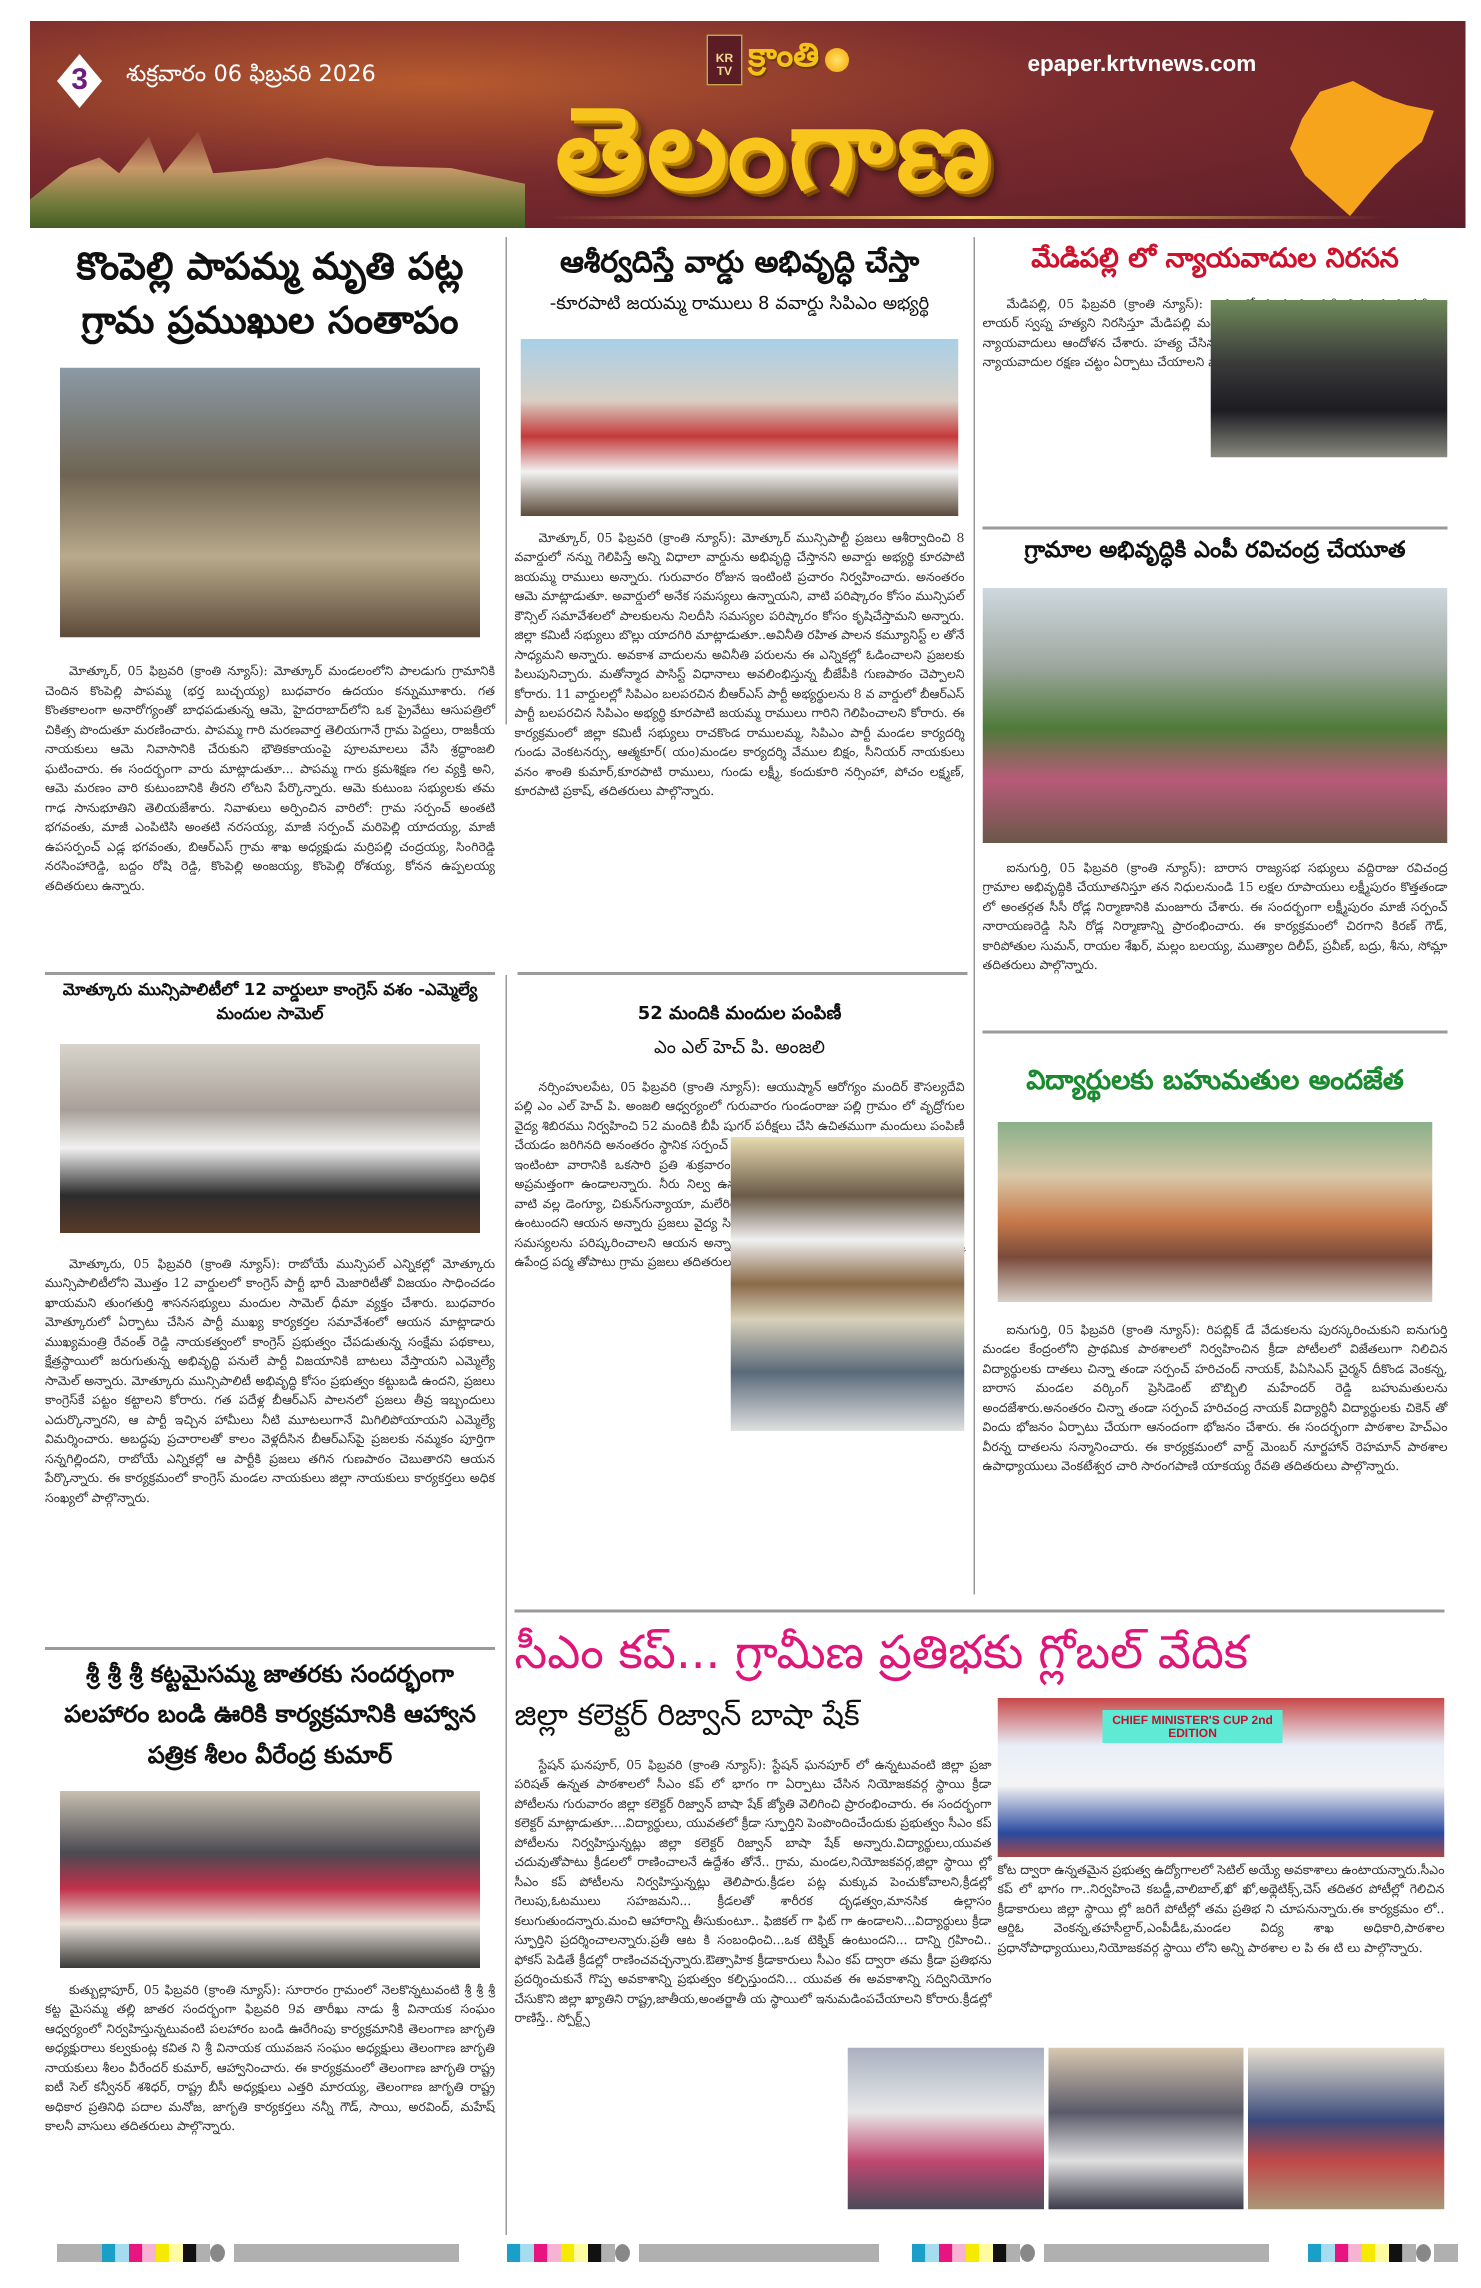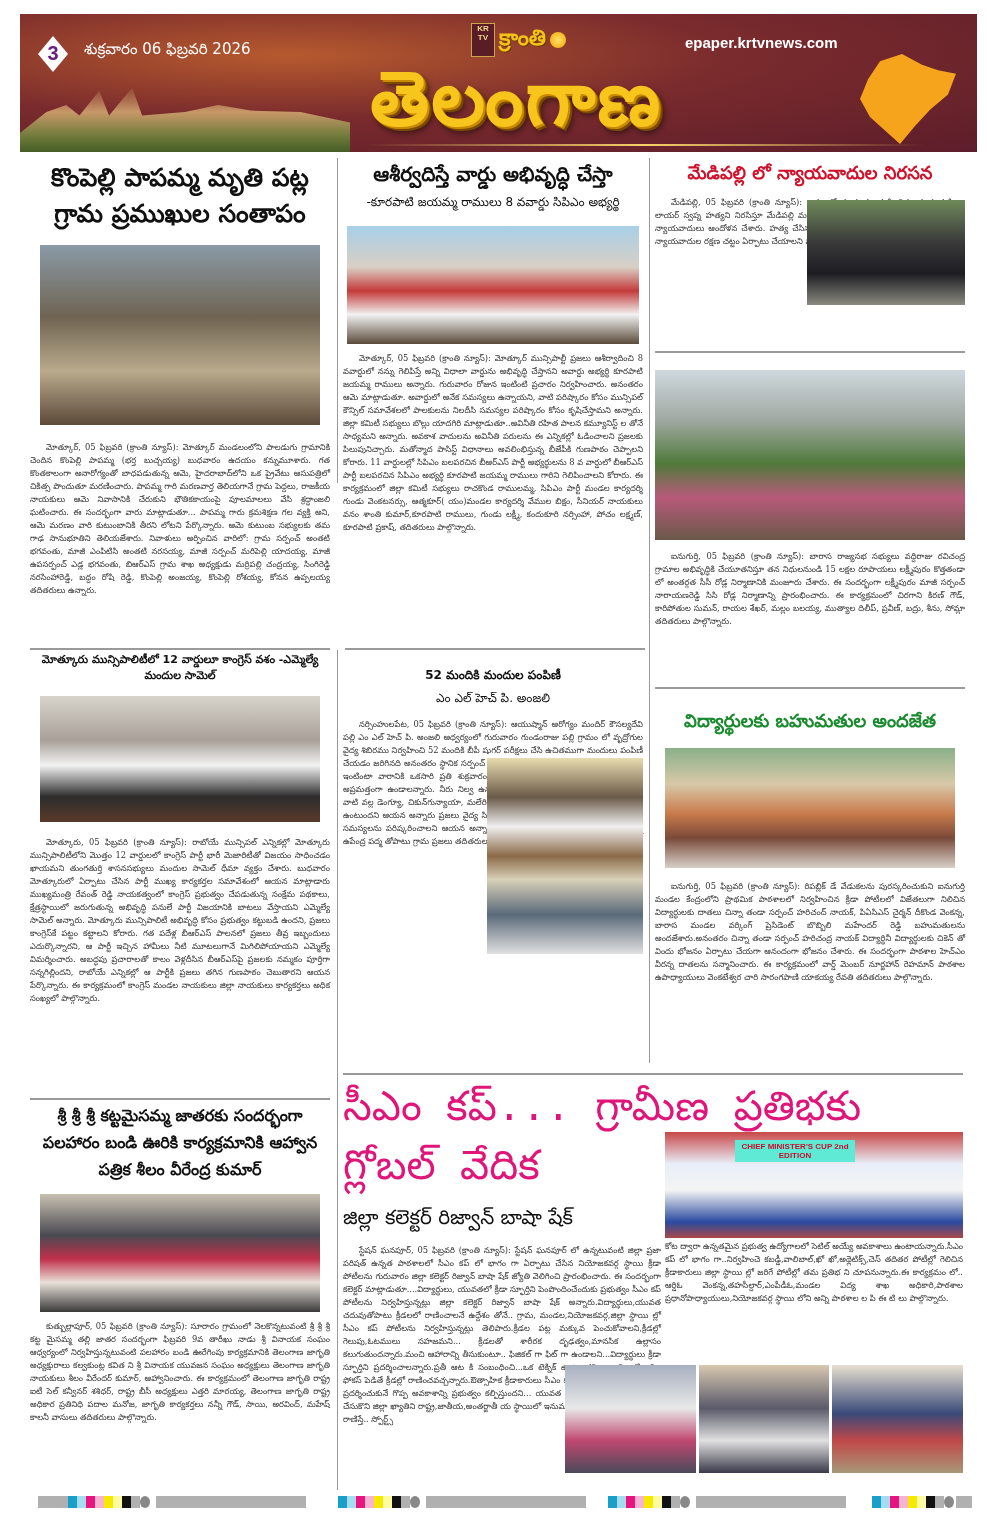--- a/index.html
+++ b/index.html
@@ -11,21 +11,21 @@
     background: radial-gradient(ellipse at 28% 30%, #b65a2e 0%, #7a2b2d 45%, #5c1d2a 100%); overflow: hidden; }
   .page-no { position: absolute; left: 18px; top: 18px; width: 30px; height: 44px; }
   .page-no .dia { position: absolute; left: 0; top: 4px; width: 30px; height: 36px;
     background: #fff; clip-path: polygon(50% 0, 100% 50%, 50% 100%, 0 50%); }
   .page-no .num { position: absolute; left: 0; top: 10px; width: 30px; text-align: center;
     font: bold 20px "Liberation Sans", sans-serif; color: #6a1f7a; }
   .mh-date { position: absolute; left: 64px; top: 26px; color: #fff; font: 15px "DejaVu Sans", sans-serif; }
   .mh-url { position: absolute; left: 665px; top: 20px; color: #fff; font: bold 15px "Liberation Sans", sans-serif; }
   .mh-logo { position: absolute; left: 451px; top: 8px; width: 95px; height: 36px; display: flex; gap: 4px; align-items: center; }
   .logo-krtv { width: 24px; height: 34px; background: #5a1d25; border: 1px solid #c9a64a; color: #f0d890;
-    font: bold 8px "Liberation Sans", sans-serif; text-align: center; padding-top: 0; }
+    font: bold 8px "Liberation Sans", sans-serif; text-align: center; padding-top: 10px; }
   .logo-kranti { color: #f5c21a; font: bold 22px "DejaVu Sans", sans-serif; text-shadow: 1px 1px 0 #6a3a00; }
   .logo-sun { width: 16px; height: 16px; border-radius: 50%; background: radial-gradient(#ffe26a, #f4a300); }
   .mh-title { position: absolute; left: 350px; top: 40px; font: bold 76px "DejaVu Sans", sans-serif;
     color: #f7c51b; letter-spacing: 2px;
     text-shadow: 2px 2px 0 #c98a00, 4px 4px 0 #7a4a00, 5px 6px 6px rgba(0,0,0,.5); }
   .mh-line { position: absolute; left: 345px; top: 130px; width: 560px; height: 2px;
     background: linear-gradient(90deg, transparent, #f7d36a, transparent); }
   .mh-map { position: absolute; left: 840px; top: 40px; width: 100px; height: 90px; background: #f6a41c;
     clip-path: polygon(20% 8%, 42% 0, 62% 12%, 78% 18%, 96% 22%, 88% 45%, 70% 62%, 55% 80%, 40% 100%, 25% 85%, 10% 70%, 0 50%, 8% 28%); }
   .mh-city { position: absolute; left: 0; top: 70px; width: 330px; height: 70px;
@@ -99,20 +99,21 @@
 
 <article class="article" style="left:655px; top:160px; width:310px;">
   <h2 class="headline" style="font-size:18px; color:#d0112b;">మేడిపల్లి లో న్యాయవాదుల నిరసన</h2>
   <div class="photo" style="right:0; top:40px; width:158px; height:105px;">
     <div class="ph" style="background:linear-gradient(180deg,#6f8a5a 0%,#3a3a3a 40%,#1c1c22 70%,#8a8a80 100%);"></div>
   </div>
   <p class="body" style="margin-top:10px; width:310px; shape-outside: inset(0 0 0 0);">మేడిపల్లి, 05 ఫిబ్రవరి (క్రాంతి న్యూస్): రాష్ట్రంలో సంచలనం సృష్టించిన యువ మహిళా లాయర్ స్వప్న హత్యని నిరసిస్తూ మేడిపల్లి మండల పరిధి లోని ఉప్పల్ కోర్ట్ సముదాయం వద్ద న్యాయవాదులు ఆందోళన చేశారు. హత్య చేసిన వారిని కఠినంగా శిక్షించాలని, ప్రభుత్వం వెంటనే న్యాయవాదుల రక్షణ చట్టం ఏర్పాటు చేయాలని వారు డిమాండ్ చేశారు.</p>
 </article>
 
 <article class="article" style="left:655px; top:356px; width:310px;">
+  <h2 class="headline" style="font-size:15px;">గ్రామాల అభివృద్ధికి ఎంపీ రవిచంద్ర చేయూత</h2>
   <div class="photo" style="position:relative; margin:14px 0 0; height:170px;">
     <div class="ph" style="background:linear-gradient(180deg,#cfd8de 0%,#9fa8a0 30%,#4f7a3a 55%,#b85a7a 75%,#6a5848 100%);"></div>
   </div>
   <p class="body" style="margin-top:10px;">ఐనుగుర్తి, 05 ఫిబ్రవరి (క్రాంతి న్యూస్): బారాస రాజ్యసభ సభ్యులు వద్దిరాజు రవిచంద్ర గ్రామాల అభివృద్ధికి చేయూతనిస్తూ తన నిధులనుండి 15 లక్షల రూపాయలు లక్ష్మీపురం కొత్తతండా లో అంతర్గత సీసీ రోడ్ల నిర్మాణానికి మంజూరు చేశారు. ఈ సందర్భంగా లక్ష్మీపురం మాజీ సర్పంచ్ నారాయణరెడ్డి సిసి రోడ్ల నిర్మాణాన్ని ప్రారంభించారు. ఈ కార్యక్రమంలో చిరగాని కిరణ్ గౌడ్, కారిపోతుల సుమన్, రాయల శేఖర్, మల్లం బలయ్య, ముత్యాల దిలీప్, ప్రవీణ్, బద్రు, శీను, సోమ్లా తదితరులు పాల్గొన్నారు.</p>
 </article>
 
 <article class="article" style="left:30px; top:652px; width:300px;">
   <h2 class="headline" style="font-size:11px;">మోత్కూరు మున్సిపాలిటీలో 12 వార్డులూ కాంగ్రెస్ వశం -ఎమ్మెల్యే మందుల సామెల్</h2>
   <div class="photo" style="position:relative; margin:12px 10px 0; height:126px;">
     <div class="ph" style="background:linear-gradient(180deg,#d8d4cc 0%,#a8a098 35%,#f2f2f2 55%,#2c2c2c 80%,#5a3a2a 100%);"></div>
@@ -139,21 +140,21 @@
 
 <article class="article" style="left:30px; top:1102px; width:300px;">
   <h2 class="headline" style="font-size:16px; line-height:1.7;">శ్రీ శ్రీ శ్రీ కట్టమైసమ్మ జాతరకు సందర్భంగా పలహారం బండి ఊరికి కార్యక్రమానికి ఆహ్వాన పత్రిక శీలం వీరేంద్ర కుమార్</h2>
   <div class="photo" style="position:relative; margin:10px 10px 0; height:118px;">
     <div class="ph" style="background:linear-gradient(180deg,#c8c0b0 0%,#4a4a52 35%,#c0304a 55%,#e8e0d8 75%,#3a3a3a 100%);"></div>
   </div>
   <p class="body" style="margin-top:8px;">కుత్బుల్లాపూర్, 05 ఫిబ్రవరి (క్రాంతి న్యూస్): సూరారం గ్రామంలో నెలకొన్నటువంటి శ్రీ శ్రీ శ్రీ కట్ట మైసమ్మ తల్లి జాతర సందర్భంగా ఫిబ్రవరి 9వ తారీఖు నాడు శ్రీ వినాయక సంఘం ఆధ్వర్యంలో నిర్వహిస్తున్నటువంటి పలహారం బండి ఊరేగింపు కార్యక్రమానికి తెలంగాణ జాగృతి అధ్యక్షురాలు కల్వకుంట్ల కవిత ని శ్రీ వినాయక యువజన సంఘం అధ్యక్షులు తెలంగాణ జాగృతి నాయకులు శీలం వీరేందర్ కుమార్, ఆహ్వానించారు. ఈ కార్యక్రమంలో తెలంగాణ జాగృతి రాష్ట్ర ఐటీ సెల్ కన్వీనర్ శశిధర్, రాష్ట్ర బీసీ అధ్యక్షులు ఎత్తరి మారయ్య, తెలంగాణ జాగృతి రాష్ట్ర అధికార ప్రతినిధి పదాల మనోజ, జాగృతి కార్యకర్తలు నన్నీ గౌడ్, సాయి, అరవింద్, మహేష్ కాలనీ వాసులు తదితరులు పాల్గొన్నారు.</p>
 </article>
 
 <article class="article" style="left:343px; top:1080px; width:620px;">
-  <h2 class="headline" style="font-size:41px; color:#e0157a; font-weight:normal; text-align:left;font-family:Liberation Mono, monospace;">సీఎం కప్... గ్రామీణ ప్రతిభకు గ్లోబల్ వేదిక</h2>
+  <h2 class="headline" style="font-size:31px; color:#e0157a; font-weight:normal; text-align:left;">సీఎం కప్... గ్రామీణ ప్రతిభకు గ్లోబల్ వేదిక</h2>
   <div class="sub" style="font-size:20px; text-align:left; margin-top:6px; width:310px;">జిల్లా కలెక్టర్ రిజ్వాన్ బాషా షేక్</div>
   <div class="photo" style="left:322px; top:52px; width:298px; height:106px;">
     <div class="ph" style="background:linear-gradient(180deg,#c84848 0%,#e8eef8 30%,#f4f4f4 55%,#2a4aa0 85%,#a84848 100%);"></div>
     <div style="position:absolute; left:70px; top:8px; width:120px; font:bold 8px 'Liberation Sans',sans-serif; color:#c8102e; text-align:center; background:#5eead4; padding:2px;">CHIEF MINISTER'S CUP 2nd EDITION</div>
   </div>
   <p class="body" style="margin-top:10px; width:318px;">స్టేషన్ ఘనపూర్, 05 ఫిబ్రవరి (క్రాంతి న్యూస్): స్టేషన్ ఘనపూర్ లో ఉన్నటువంటి జిల్లా ప్రజా పరిషత్ ఉన్నత పాఠశాలలో సీఎం కప్ లో భాగం గా ఏర్పాటు చేసిన నియోజకవర్గ స్థాయి క్రీడా పోటీలను గురువారం జిల్లా కలెక్టర్ రిజ్వాన్ బాషా షేక్ జ్యోతి వెలిగించి ప్రారంభించారు. ఈ సందర్భంగా కలెక్టర్ మాట్లాడుతూ....విద్యార్థులు, యువతలో క్రీడా స్ఫూర్తిని పెంపొందించేందుకు ప్రభుత్వం సీఎం కప్ పోటీలను నిర్వహిస్తున్నట్లు జిల్లా కలెక్టర్ రిజ్వాన్ బాషా షేక్ అన్నారు.విద్యార్థులు,యువత చదువుతోపాటు క్రీడలలో రాణించాలనే ఉద్దేశం తోనే.. గ్రామ, మండల,నియోజకవర్గ,జిల్లా స్థాయి ల్లో సీఎం కప్ పోటీలను నిర్వహిస్తున్నట్లు తెలిపారు.క్రీడల పట్ల మక్కువ పెంచుకోవాలని,క్రీడల్లో గెలుపు,ఓటములు సహజమని... క్రీడలతో శారీరక దృఢత్వం,మానసిక ఉల్లాసం కలుగుతుందన్నారు.మంచి ఆహారాన్ని తీసుకుంటూ.. ఫిజికల్ గా ఫిట్ గా ఉండాలని...విద్యార్థులు క్రీడా స్ఫూర్తిని ప్రదర్శించాలన్నారు.ప్రతీ ఆట కి సంబంధించి...ఒక టెక్నిక్ ఉంటుందని... దాన్ని గ్రహించి.. ఫోకస్ పెడితే క్రీడల్లో రాణించవచ్చన్నారు.ఔత్సాహిక క్రీడాకారులు సీఎం కప్ ద్వారా తమ క్రీడా ప్రతిభను ప్రదర్శించుకునే గొప్ప అవకాశాన్ని ప్రభుత్వం కల్పిస్తుందని... యువత ఈ అవకాశాన్ని సద్వినియోగం చేసుకొని జిల్లా ఖ్యాతిని రాష్ట్ర,జాతీయ,అంతర్జాతీ య స్థాయిలో ఇనుమడింపచేయాలని కోరారు.క్రీడల్లో రాణిస్తే.. స్పోర్ట్స్</p>
   <p class="body" style="position:absolute; left:322px; top:160px; width:298px; text-indent:0;">కోట ద్వారా ఉన్నతమైన ప్రభుత్వ ఉద్యోగాలలో సెటిల్ అయ్యే అవకాశాలు ఉంటాయన్నారు.సీఎం కప్ లో భాగం గా..నిర్వహించె కబడ్డీ,వాలిబాల్,ఖో ఖో,అథ్లెటిక్స్,చెస్ తదితర పోటీల్లో గెలిచిన క్రీడాకారులు జిల్లా స్థాయి ల్లో జరిగే పోటీల్లో తమ ప్రతిభ ని చూపనున్నారు.ఈ కార్యక్రమం లో.. ఆర్డిఓ వెంకన్న,తహసీల్దార్,ఎంపీడీఓ,మండల విద్య శాఖ అధికారి,పాఠశాల ప్రధానోపాధ్యాయులు,నియోజకవర్గ స్థాయి లోని అన్ని పాఠశాల ల పి ఈ టి లు పాల్గొన్నారు.</p>
   <div class="photo" style="left:222px; top:285px; width:398px; height:108px; display:flex; gap:3px;">
     <div style="flex:1; background:linear-gradient(180deg,#a8b0c0,#e8e8e8 40%,#c04870 70%,#4a4a5a);"></div>
     <div style="flex:1; background:linear-gradient(180deg,#d8c8b0,#5a5a6a 40%,#e0e0e0 70%,#3a3a4a);"></div>

